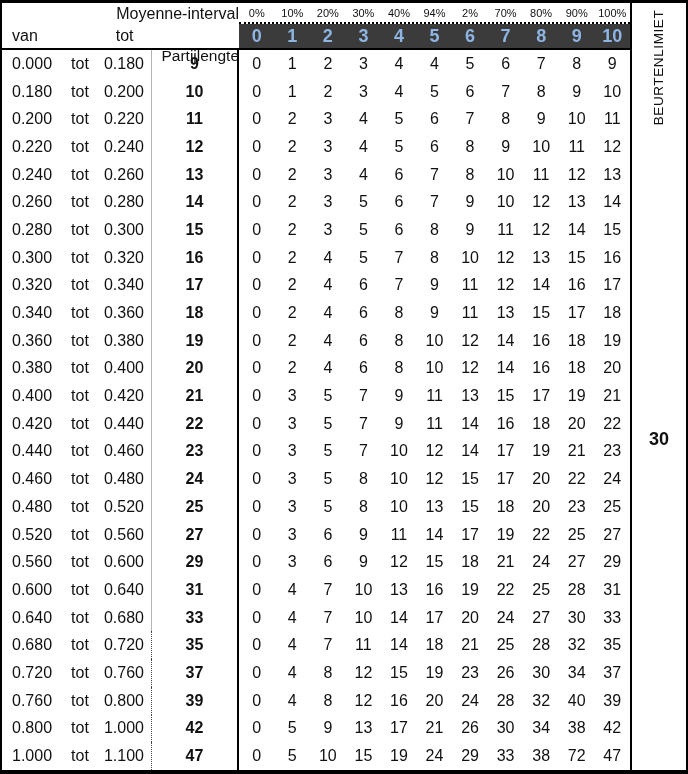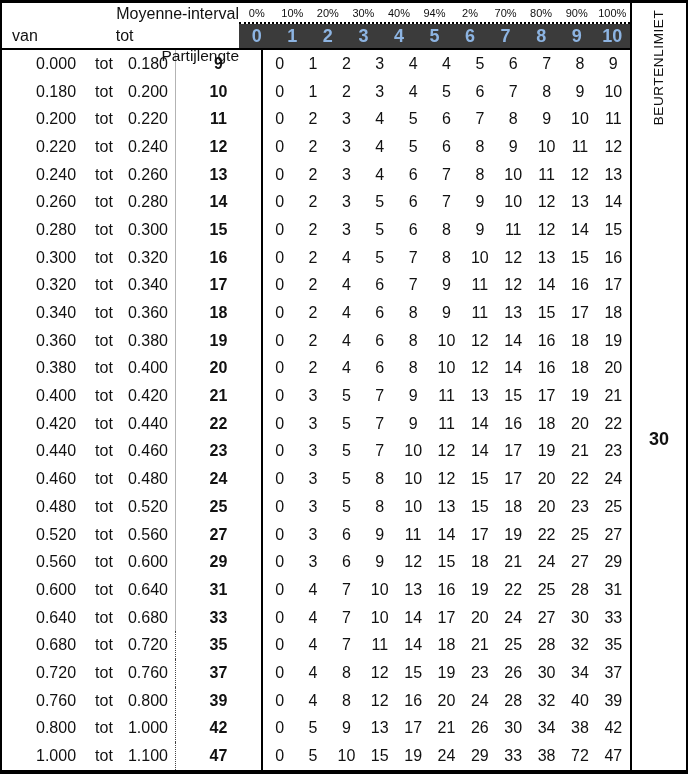--- a/index.html
+++ b/index.html
@@ -36,21 +36,21 @@
     height:21px;display:grid;grid-template-columns:repeat(11,1fr);
     align-items:end;border-bottom:2px dotted #000;
   }
   .pct-cell{text-align:center;font-size:11px;line-height:17px;white-space:nowrap;}
   .bar-row{
     height:24px;display:grid;grid-template-columns:repeat(11,1fr);
     background:var(--bar-bg,#3b3b3b);align-items:center;
   }
   .bar-cell{text-align:center;font-size:18px;font-weight:bold;color:var(--bar-text,#8db4e2);}
 
-  .data-grid{flex:1;display:flex;flex-direction:column;padding-left:24px;}
+  .data-grid{flex:1;display:flex;flex-direction:column;}
   .row{
     flex:1;display:grid;
     grid-template-columns:58px 40px 51px 88px repeat(11,1fr);
     align-items:center;
   }
   .c-van{padding-left:10px;font-size:16px;}
   .c-totw{text-align:center;font-size:16px;}
   .c-tot{text-align:right;padding-right:7px;font-size:16px;}
   .c-len{
     align-self:stretch;display:flex;align-items:center;justify-content:center;

